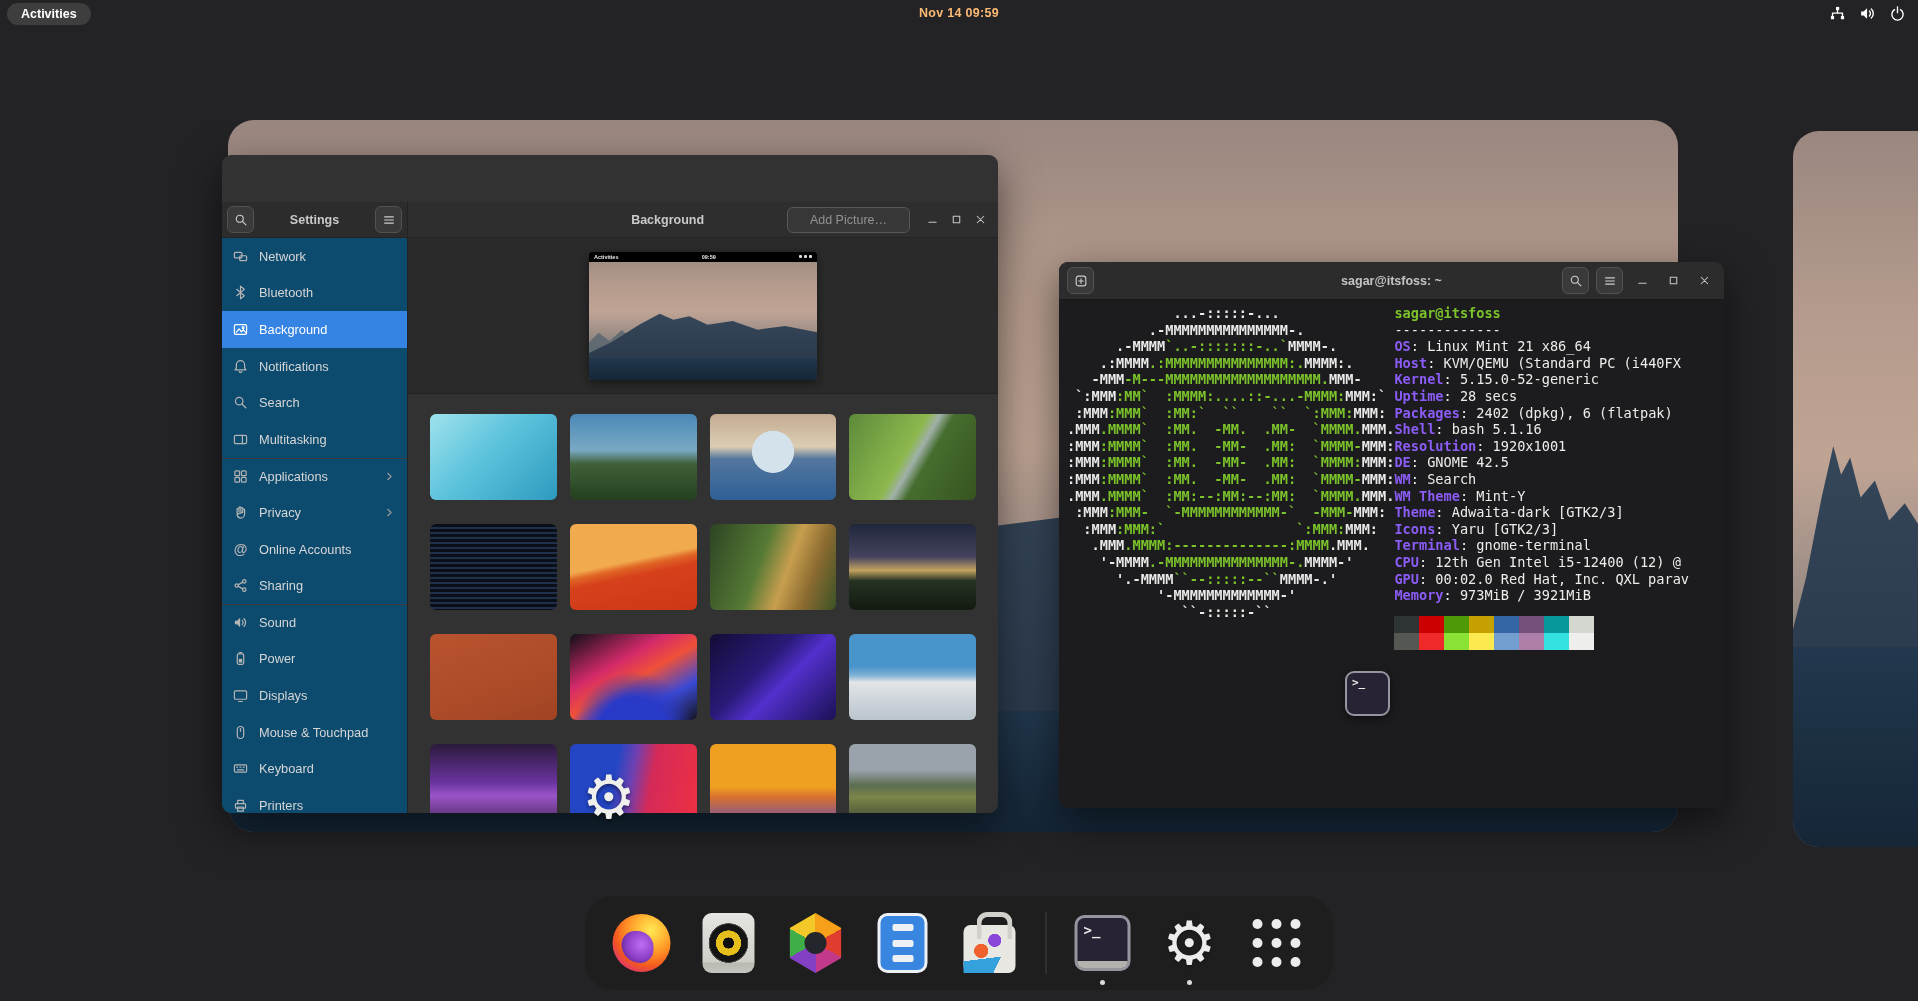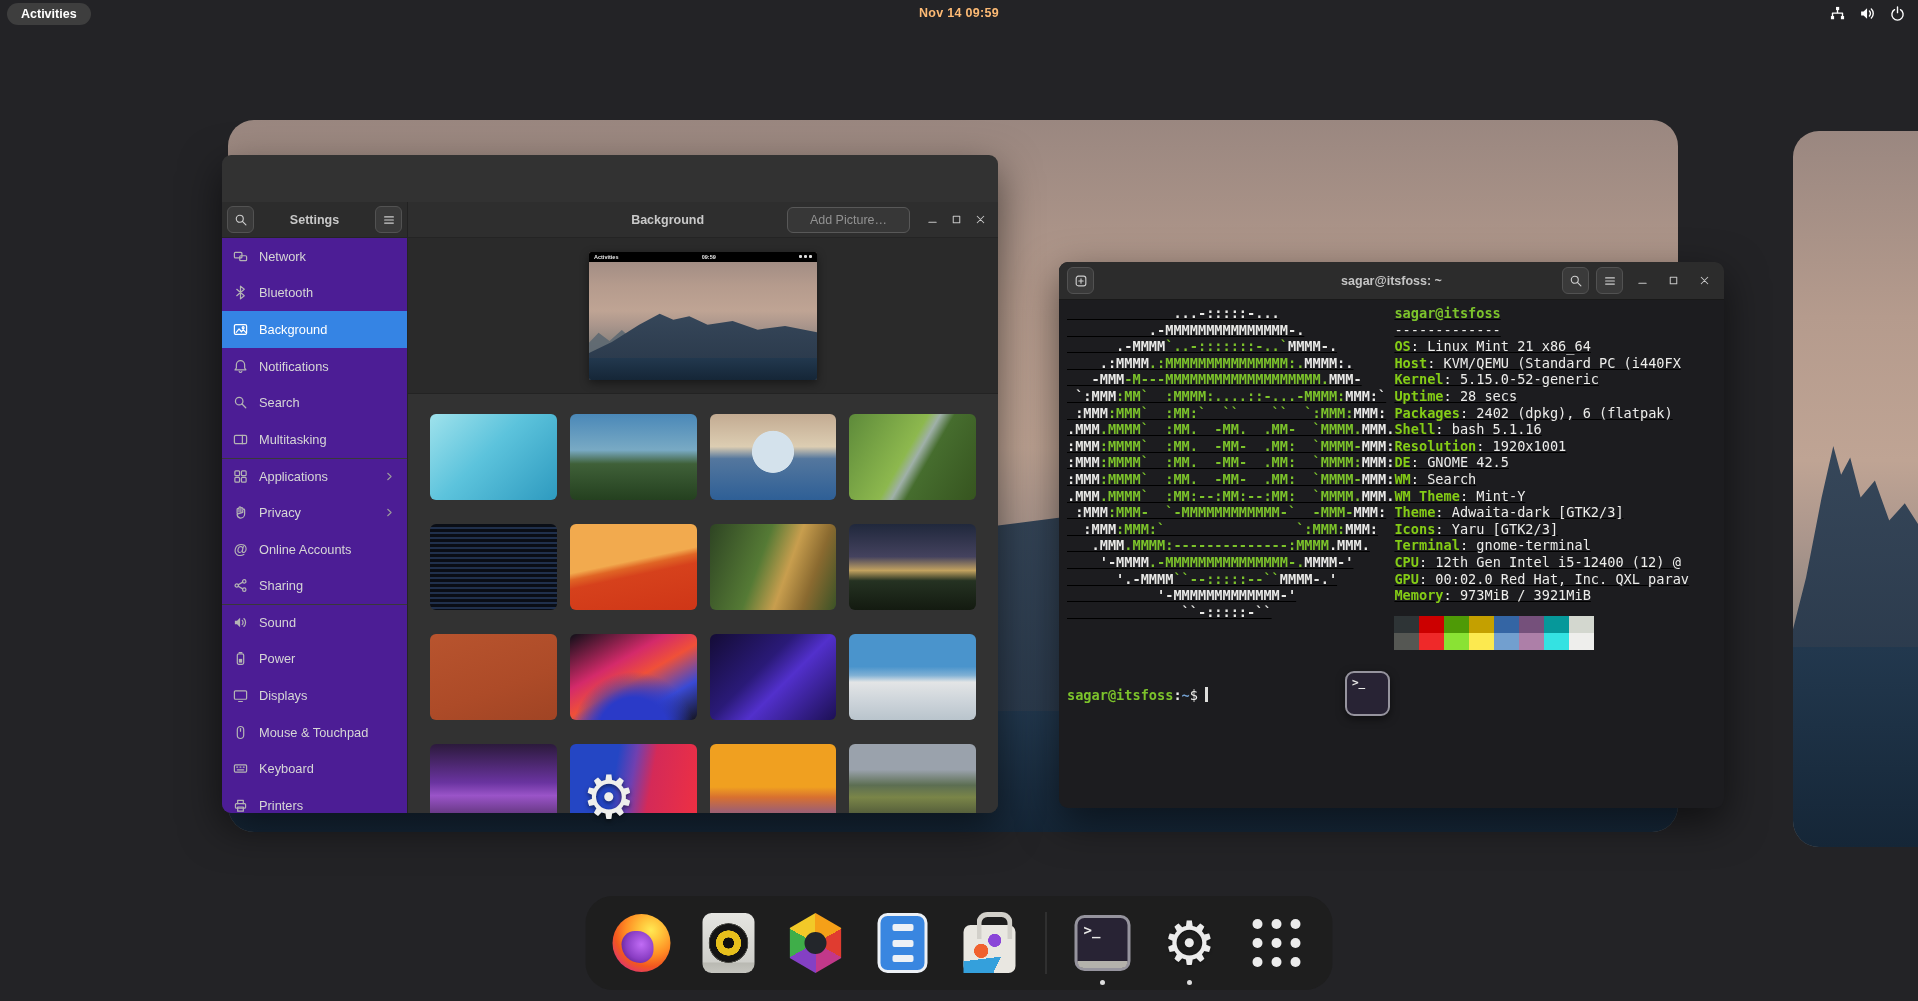--- a/index.html
+++ b/index.html
@@ -63,21 +63,21 @@
     justify-content:space-between; padding:0 5px; border-right:1px solid #222; border-bottom:1px solid #242424; }
   .s-side-title { color:#c9c9c9; font-weight:bold; font-size:12.5px; }
   .s-main-head { flex:1; background:#2e2e2e; display:flex; align-items:center; justify-content:flex-end;
     padding:0 6px; border-bottom:1px solid #242424; position:relative; }
   .s-main-title { position:absolute; left:44%; transform:translateX(-50%); color:#c9c9c9;
     font-weight:bold; font-size:12.5px; }
   .add-btn { border:1px solid #585858; background:#373737; color:#929292; font-size:12.5px;
     border-radius:6px; padding:5px 22px; margin-right:10px; cursor:pointer; font-family:inherit; }
 
   .s-body { display:flex; height:622px; }
-  .sidebar { width:186px; background:#4c1d95; border-right:1px solid #242424; overflow:hidden; }
+  .sidebar { width:186px; background:#0c4a6e; border-right:1px solid #242424; overflow:hidden; }
   .side-item { height:36.6px; display:flex; align-items:center; gap:11px; padding:0 11px;
     color:#d6d6d6; font-size:12.8px; cursor:pointer; }
   .side-item .si-icon { width:15px; height:15px; color:#b4b4b4; flex:none; }
   .side-item .si-icon svg { width:15px; height:15px; }
   .side-item.selected { background:#3584e4; color:#fff; }
   .side-item.selected .si-icon, .side-item.selected .at-glyph { color:#fff; }
   .side-item.group-sep { border-top:1px solid #393939;text-align:center; }
   .side-chevron { margin-left:auto; color:#9c9c9c; width:13px; height:13px; }
   .side-chevron svg { width:13px; height:13px; }
   .at-glyph { font-size:14px; font-weight:bold; color:#b4b4b4; width:15px; text-align:center; }
@@ -99,28 +99,28 @@
 
   
   #terminal-win { left:1059px; top:262px; width:665px; height:546px; background:#1c1c1f; z-index:4; }
   .t-head { height:38px; background:#2c2c2c; display:flex; align-items:center; padding:0 8px;
     position:relative; border-bottom:1px solid #191919; }
   .t-title { position:absolute; left:50%; transform:translateX(-50%); color:#c4c4c4;
     font-weight:bold; font-size:12.5px; }
   .t-right { margin-left:auto; display:flex; align-items:center; gap:7px; }
   .t-body { height:410px; display:flex; flex-direction:column; padding:5px 0 0 8px;
     font-family:"DejaVu Sans Mono", monospace; font-size:13.6px; line-height:16.6px; }
-  .t-cols { display:flex;text-decoration:underline; }
+  .t-cols { display:flex; }
   .t-body pre { margin:0; font:inherit; white-space:pre; }
   .asc-w { color:#e9e9e7; font-weight:bold; }
   .asc-g { color:#7cc32b; font-weight:bold; }
   .nf-info { margin-left:12px; }
   .nf-user { color:#7cc32b; font-weight:bold; }
   .nf-sep { color:#ededeb; }
-  .nf-lbl { color:#84cc16; font-weight:bold; }
+  .nf-lbl { color:#8b5cf6; font-weight:bold; }
   .nf-val { color:#ededeb; }
   .palette { margin-top:12px; }
   .prow { display:flex; }
   .swatch { width:25px; height:17px; }
   .prompt-line { margin-top:auto; margin-bottom:6px; }
   .pr-user { color:#7cc32b; font-weight:bold; }
   .pr-colon { color:#ededeb; font-weight:bold; }
   .pr-path { color:#729fcf; font-weight:bold; }
   .pr-dollar { color:#ededeb; }
   .cursor { display:inline-block; width:3px; height:15px; background:#dededc;
@@ -549,23 +549,20 @@
 <span class="nf-lbl">WM</span><span class="nf-val">: Search</span>
 <span class="nf-lbl">WM Theme</span><span class="nf-val">: Mint-Y</span>
 <span class="nf-lbl">Theme</span><span class="nf-val">: Adwaita-dark [GTK2/3]</span>
 <span class="nf-lbl">Icons</span><span class="nf-val">: Yaru [GTK2/3]</span>
 <span class="nf-lbl">Terminal</span><span class="nf-val">: gnome-terminal</span>
 <span class="nf-lbl">CPU</span><span class="nf-val">: 12th Gen Intel i5-12400 (12) @</span>
 <span class="nf-lbl">GPU</span><span class="nf-val">: 00:02.0 Red Hat, Inc. QXL parav</span>
 <span class="nf-lbl">Memory</span><span class="nf-val">: 973MiB / 3921MiB</span>
 <div class="palette"><div class="prow"><div class="swatch" style="background: rgb(46, 52, 54);"></div><div class="swatch" style="background: rgb(204, 0, 0);"></div><div class="swatch" style="background: rgb(78, 154, 6);"></div><div class="swatch" style="background: rgb(196, 160, 0);"></div><div class="swatch" style="background: rgb(52, 101, 164);"></div><div class="swatch" style="background: rgb(117, 80, 123);"></div><div class="swatch" style="background: rgb(6, 152, 154);"></div><div class="swatch" style="background: rgb(211, 215, 207);"></div></div><div class="prow"><div class="swatch" style="background: rgb(85, 87, 83);"></div><div class="swatch" style="background: rgb(239, 41, 41);"></div><div class="swatch" style="background: rgb(138, 226, 52);"></div><div class="swatch" style="background: rgb(252, 233, 79);"></div><div class="swatch" style="background: rgb(114, 159, 207);"></div><div class="swatch" style="background: rgb(173, 127, 168);"></div><div class="swatch" style="background: rgb(52, 226, 226);"></div><div class="swatch" style="background: rgb(238, 238, 236);"></div></div></div></pre>
       </div>
-      <div class="prompt-line" style="font-family:'DejaVu Sans Mono',monospace;">
-        <span class="pr-user">sagar@itsfoss</span><span class="pr-colon">:</span><span class="pr-path">~</span><span class="pr-dollar">$</span><span class="cursor"></span>
-      </div>
     </div>
   </div>
 
   <div class="app-badge-term">&gt;_</div>
 
   <div class="dock" id="dock">
       <div class="dock-item">
         <div class="di-firefox"></div>
       </div>
       <div class="dock-item">

